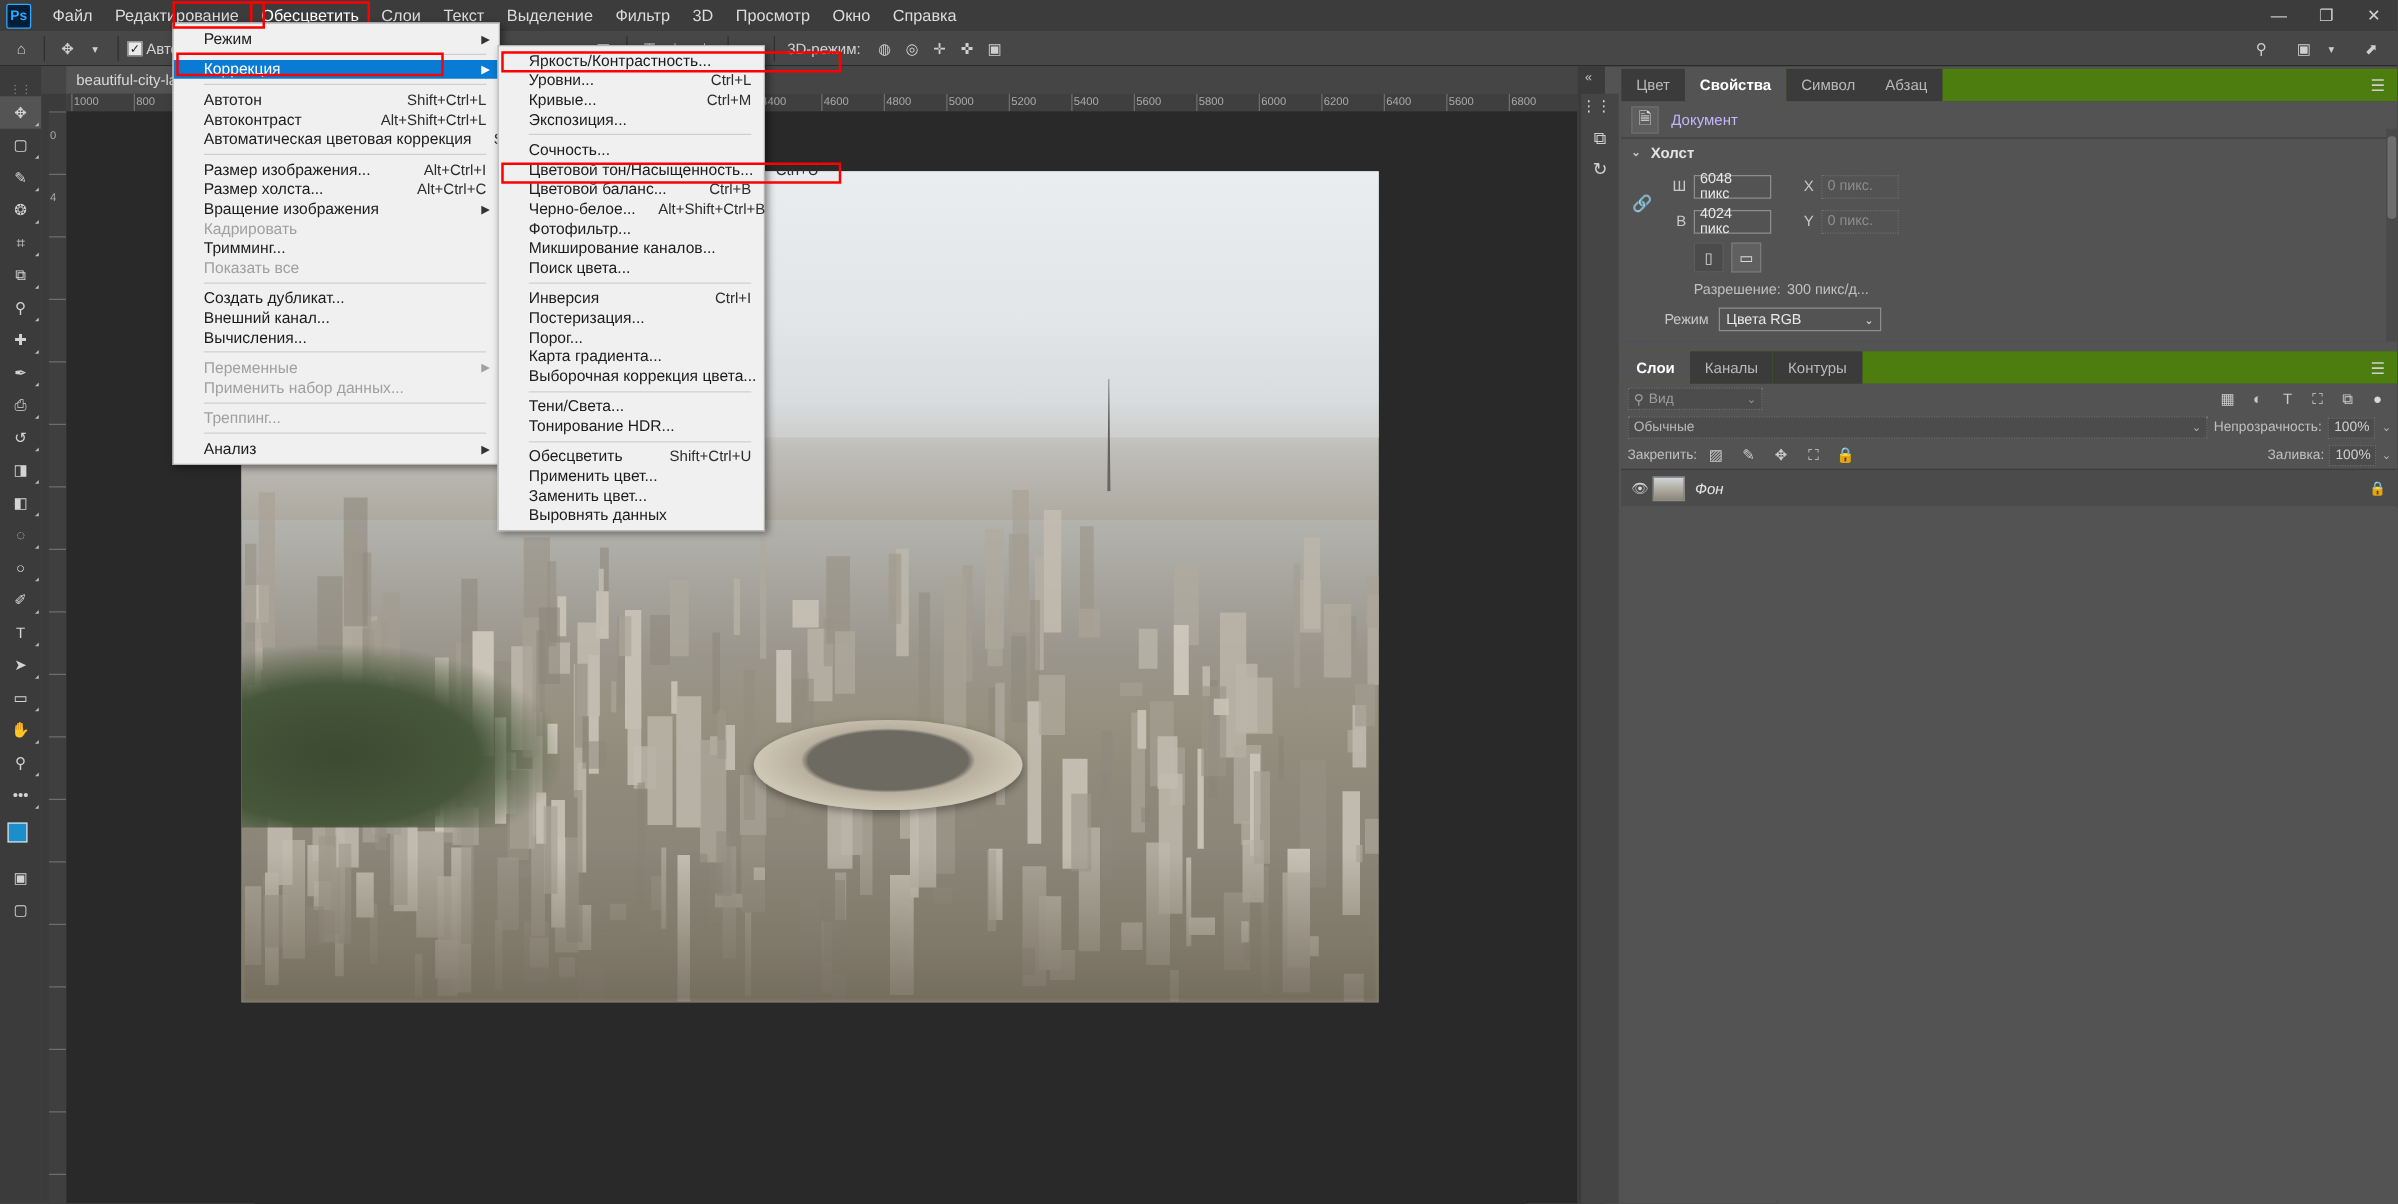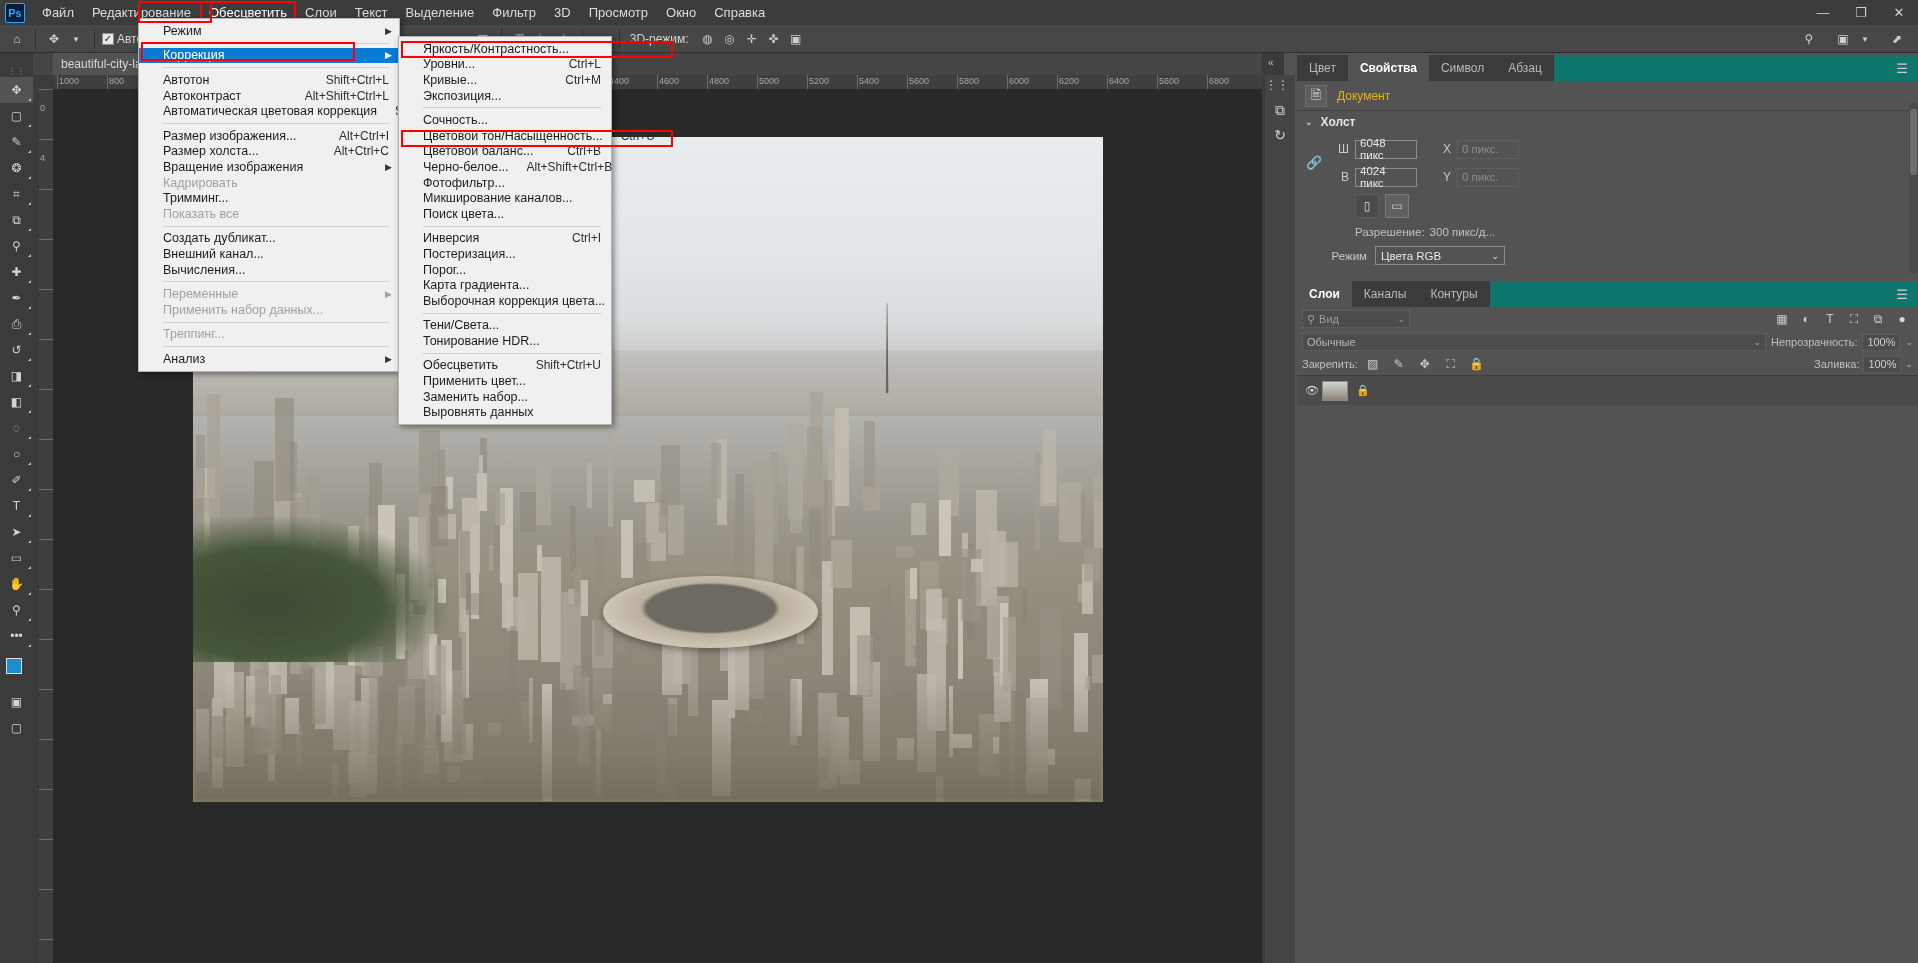--- a/index.html
+++ b/index.html
@@ -167,35 +167,35 @@
   }
   .dock-collapse {
     position: absolute; left: 1262px; top: 53px; width: 22px; height: 910px; background: #3b3b3b;
   }
   .iconstrip {
     position: absolute; left: 1265px; top: 75px; width: 30px; height: 888px; background: #454545;
   }
   .panelgroup {
     position: absolute; left: 1297px; width: 621px; background: #454545;
   }
-  .tabrow { display: flex; height: 26px; background: #0f766e; align-items: stretch; }
+  .tabrow { display: flex; height: 26px; background: #4d7c0f; align-items: stretch; }
   .ptab {
     padding: 0 12px; display: flex; align-items: center; font-size: 12px;
     color: #b9b9b9; background: #3b3b3b;
   }
   .ptab.active { background: #535353; color: #ffffff; font-weight: bold; }
   .pmenu { margin-left: auto; padding: 0 10px; display: flex; align-items: center; color: #cfcfcf; font-size: 13px; }
   .panelbody { background: #535353; }
 
   .doc-row { display: flex; align-items: center; height: 30px; padding: 0 8px; border-bottom: 1px solid #3f3f3f; }
   .doc-icon {
     width: 22px; height: 22px; background: #5e5e5e; border: 1px solid #6e6e6e;
     display: flex; align-items: center; justify-content: center; color: #e0e0e0; font-size: 13px;
   }
-  .doc-label { margin-left: 10px; font-size: 12px; color: #eab308; }
+  .doc-label { margin-left: 10px; font-size: 12px; color: #c4b5fd; }
 
   .sect-head { display: flex; align-items: center; height: 22px; padding: 0 8px; font-size: 12px; font-weight: bold; color: #e3e3e3; }
   .chev { font-size: 9px; margin-right: 8px; color: #c9c9c9; }
 
   .field-row { display: flex; align-items: center; height: 24px; margin-bottom: 4px; }
   .flabel { font-size: 12px; color: #c8c8c8; width: 20px; text-align: right; margin-right: 6px; }
   .finput {
     width: 62px; height: 19px; background: #535353; border: 1px solid #8d8d8d;
     color: #e8e8e8; font-size: 11.5px; display: flex; align-items: center; padding: 0 4px;
   }
@@ -834,21 +834,21 @@
       </div>
       <div class="msep"></div>
       <div class="mi">
         <span class="lbl">Обесцветить</span>
         <span class="sc">Shift+Ctrl+U</span>
       </div>
       <div class="mi">
         <span class="lbl">Применить цвет...</span>
       </div>
       <div class="mi">
-        <span class="lbl">Заменить набор...</span>
+        <span class="lbl">Заменить цвет...</span>
       </div>
       <div class="mi">
         <span class="lbl">Выровнять данных</span>
       </div>
     </div>
 
   <div class="hl-box" style="left:138px;top:1px;width:74px;height:22px;"></div>
   <div class="hl-box" style="left:141px;top:42px;width:214px;height:19px;"></div>
   <div class="hl-box" style="left:401px;top:41px;width:272px;height:17px;"></div>
   <div class="hl-box" style="left:401px;top:130px;width:272px;height:17px;"></div>
@@ -963,19 +963,20 @@
         <span class="lp-ic">🔒</span>
         <div style="flex:1"></div>
         <span class="op-label">Заливка:</span>
         <div class="op-val">100%</div>
         <span style="font-size:9px;color:#bbb;">⌄</span>
       </div>
       <div id="layer-rows">
           <div class="layer-row">
             <div class="eye">👁</div>
             <div class="lthumb"></div>
+            <div class="lname">Фон</div>
             <div class="lock-ic">🔒</div>
           </div>
         </div>
     </div>
   </div>
 
 </div>
 
 </body></html>

